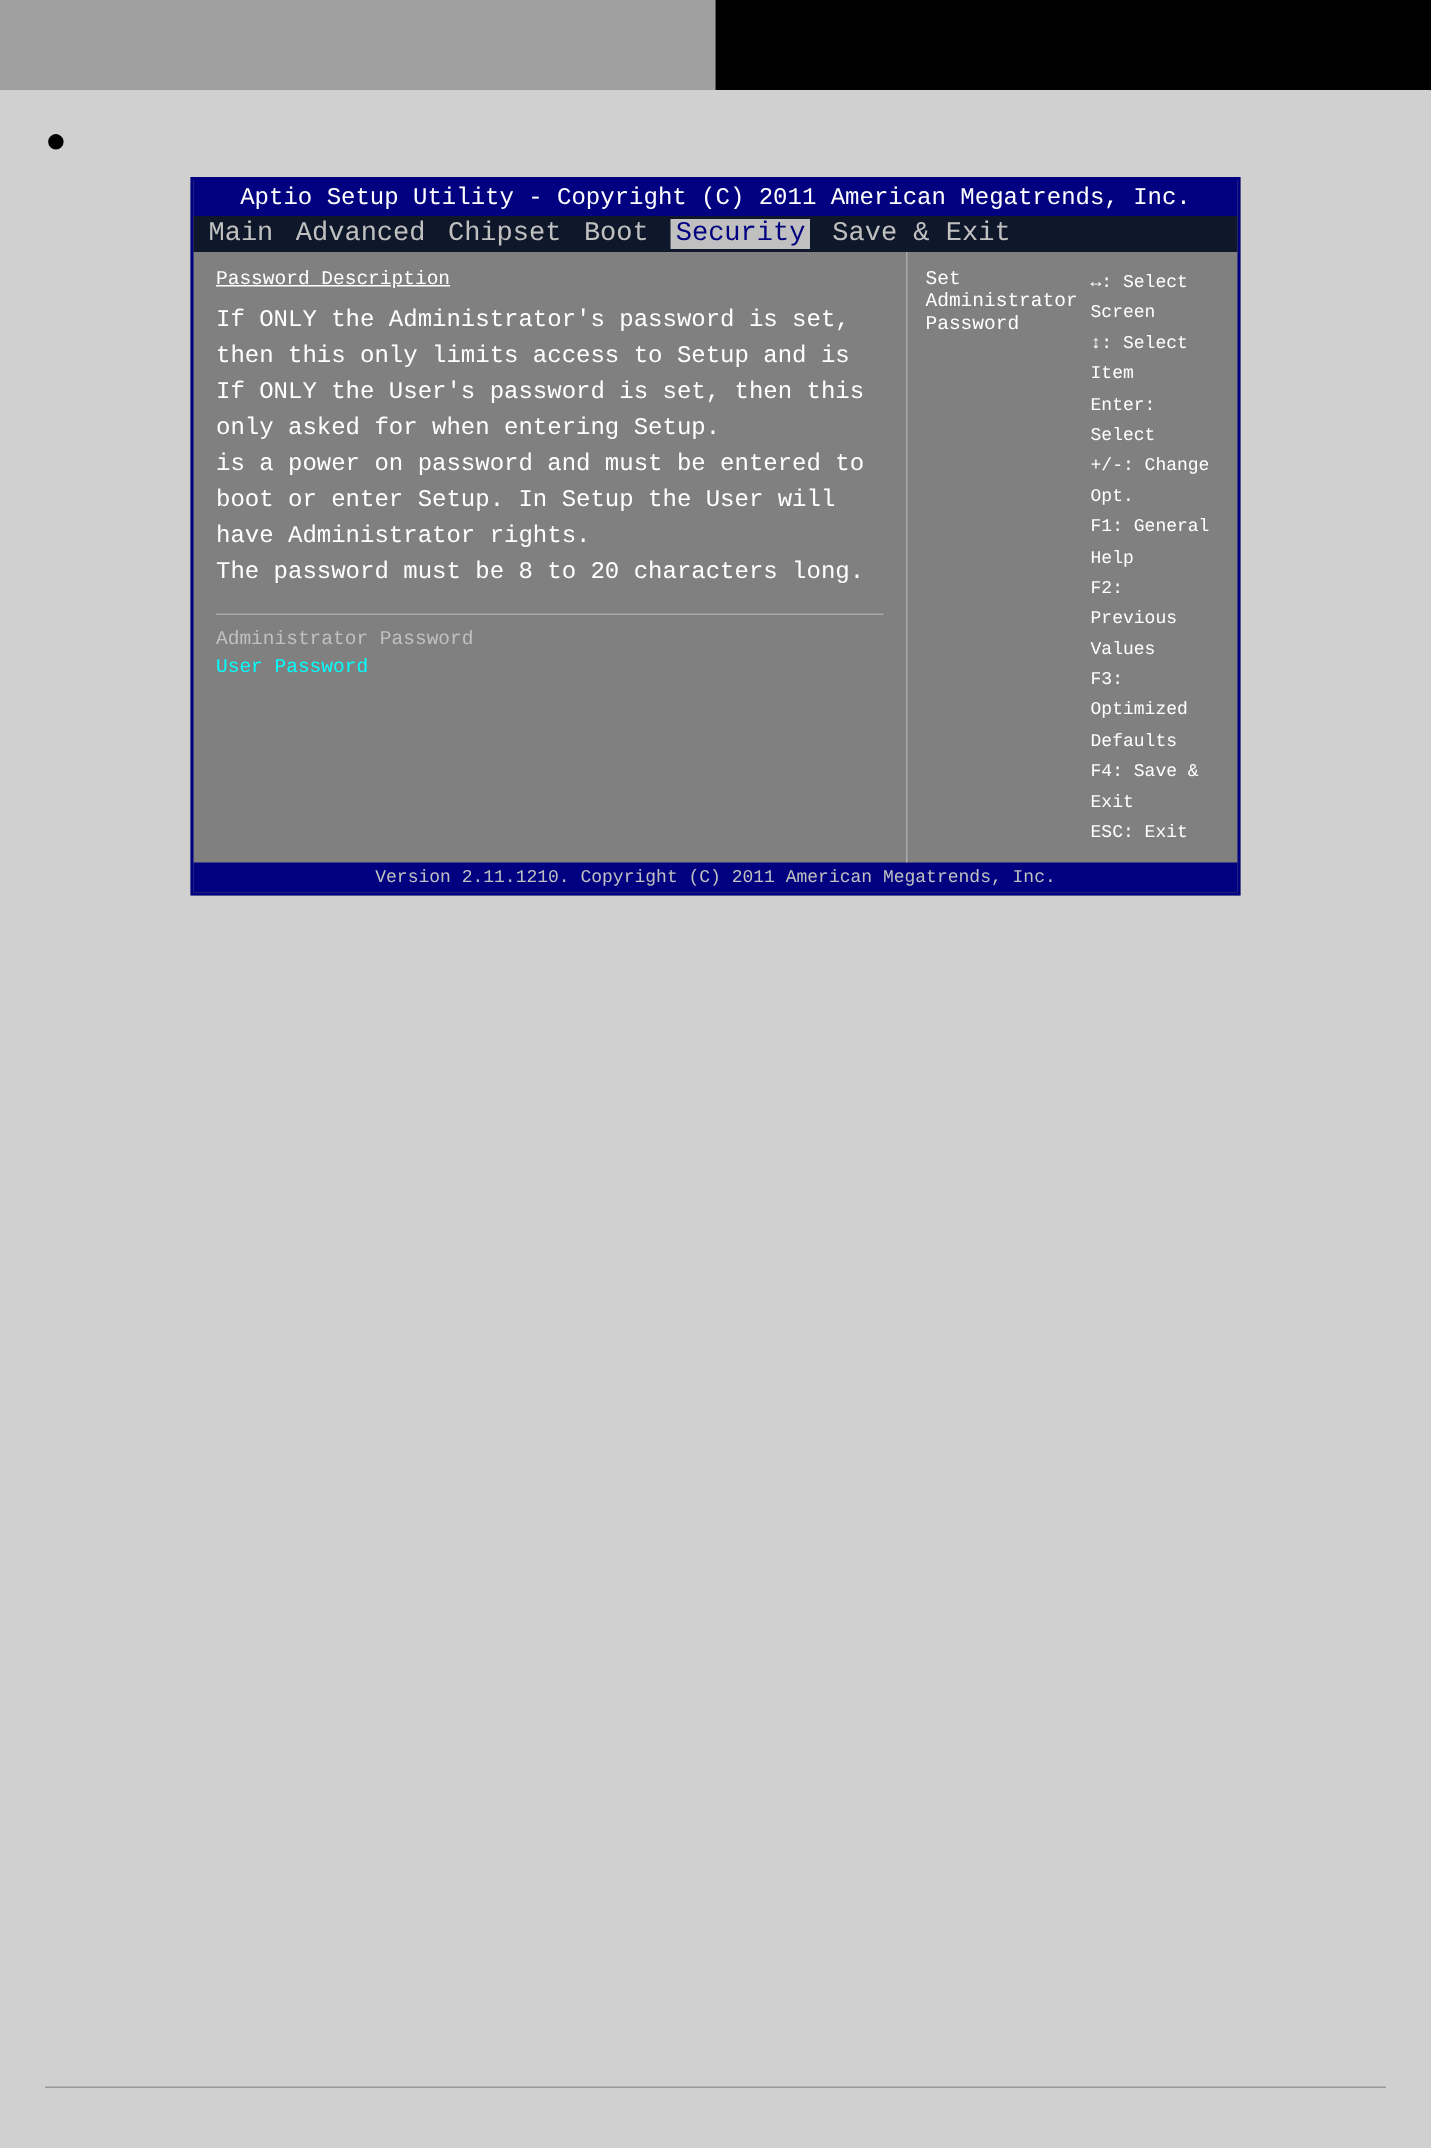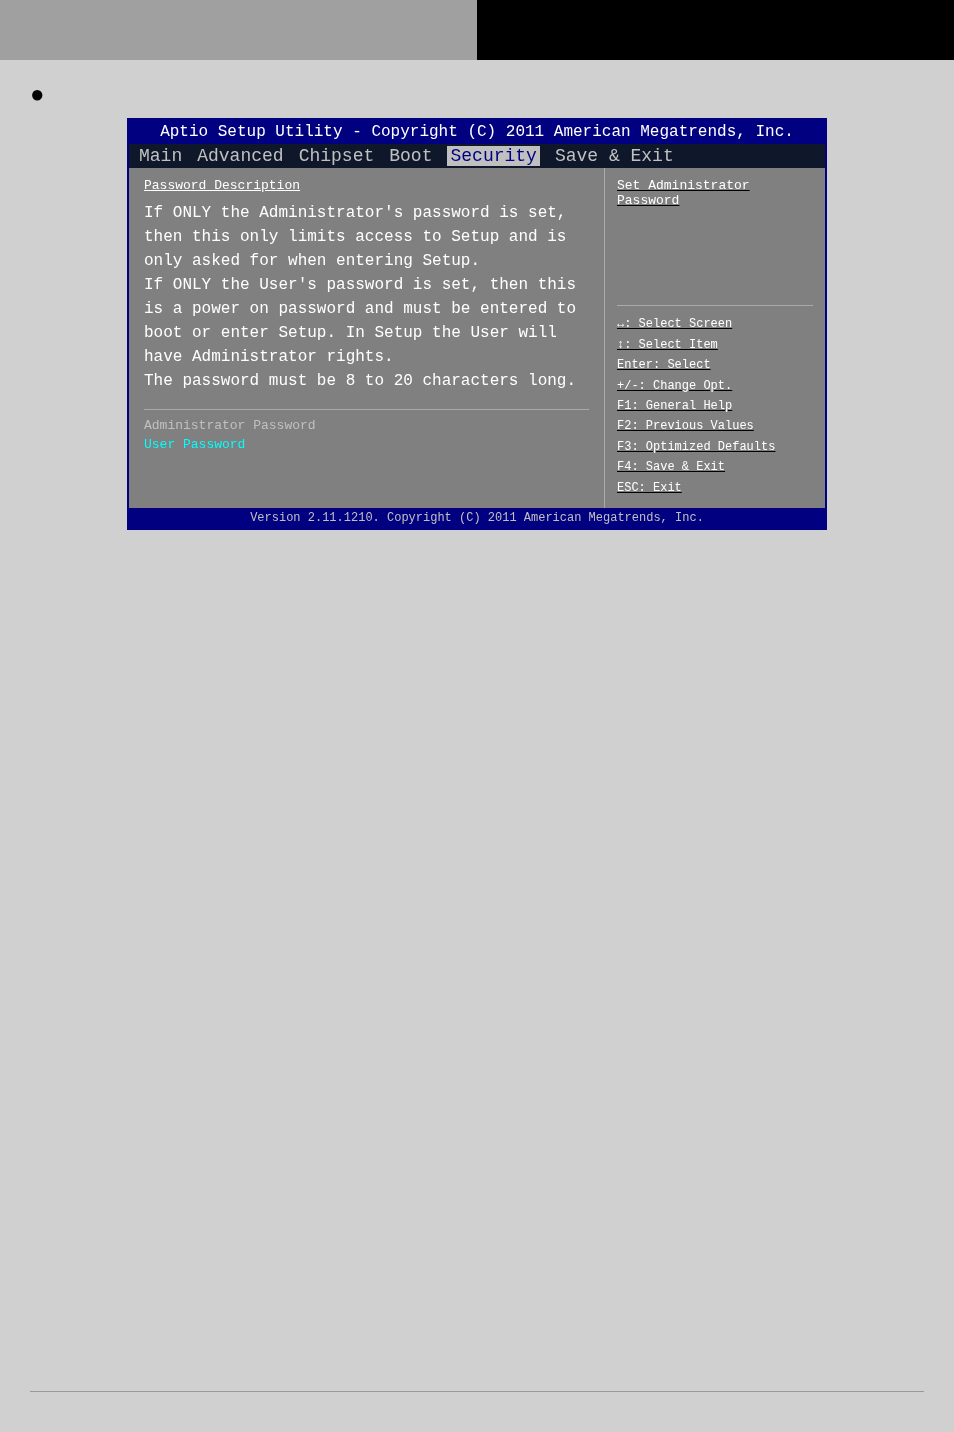--- a/index.html
+++ b/index.html
@@ -78,22 +78,20 @@
     .bios-left {
       flex: 1;
       padding: 10px 15px;
       border-right: 1px solid #aaa;
     }
 
     .bios-right {
       width: 220px;
       padding: 10px 12px;
       display: flex;
-      flex-direction: column;
-      text-decoration: underline;
     }
 
     .bios-section-title {
       color: #ffffff;
       font-size: 13px;
       margin-bottom: 8px;
       text-decoration: underline;
     }
 
     .bios-description {
@@ -175,22 +173,22 @@
     <span class="bios-menu-item">Save &amp; Exit</span>
   </div>
 
   <div class="bios-body">
 
     <div class="bios-left">
       <div class="bios-section-title">Password Description</div>
       <div class="bios-description">
         <div>If ONLY the Administrator's password is set,</div>
         <div>then this only limits access to Setup and is</div>
+        <div>If ONLY the User's password is set, then this</div>
         <div>only asked for when entering Setup.</div>
-        <div>If ONLY the User's password is set, then this</div>
         <div>is a power on password and must be entered to</div>
         <div>boot or enter Setup. In Setup the User will</div>
         <div>have Administrator rights.</div>
         <div>The password must be 8 to 20 characters long.</div>
       </div>
       <hr class="bios-divider">
       <div class="bios-field">Administrator Password</div>
       <div class="bios-field highlight">User Password</div>
     </div>
 

